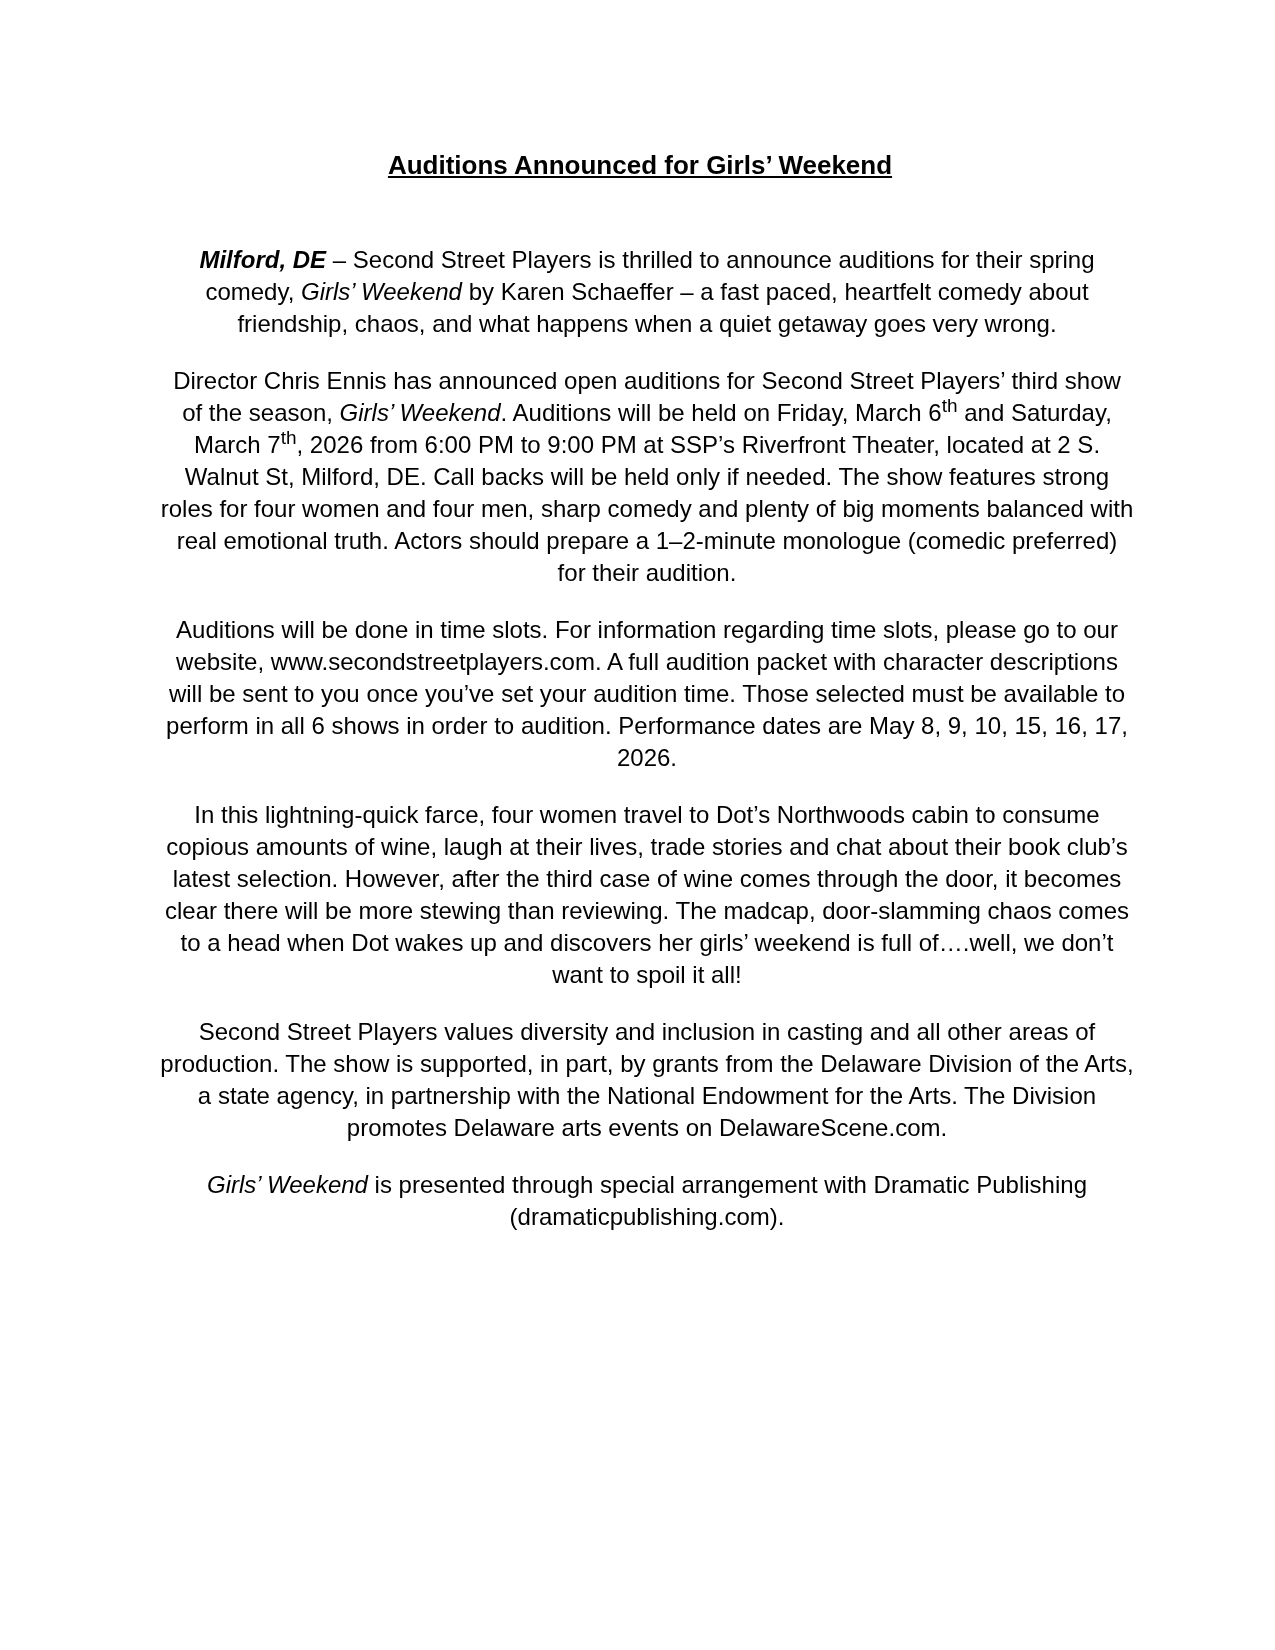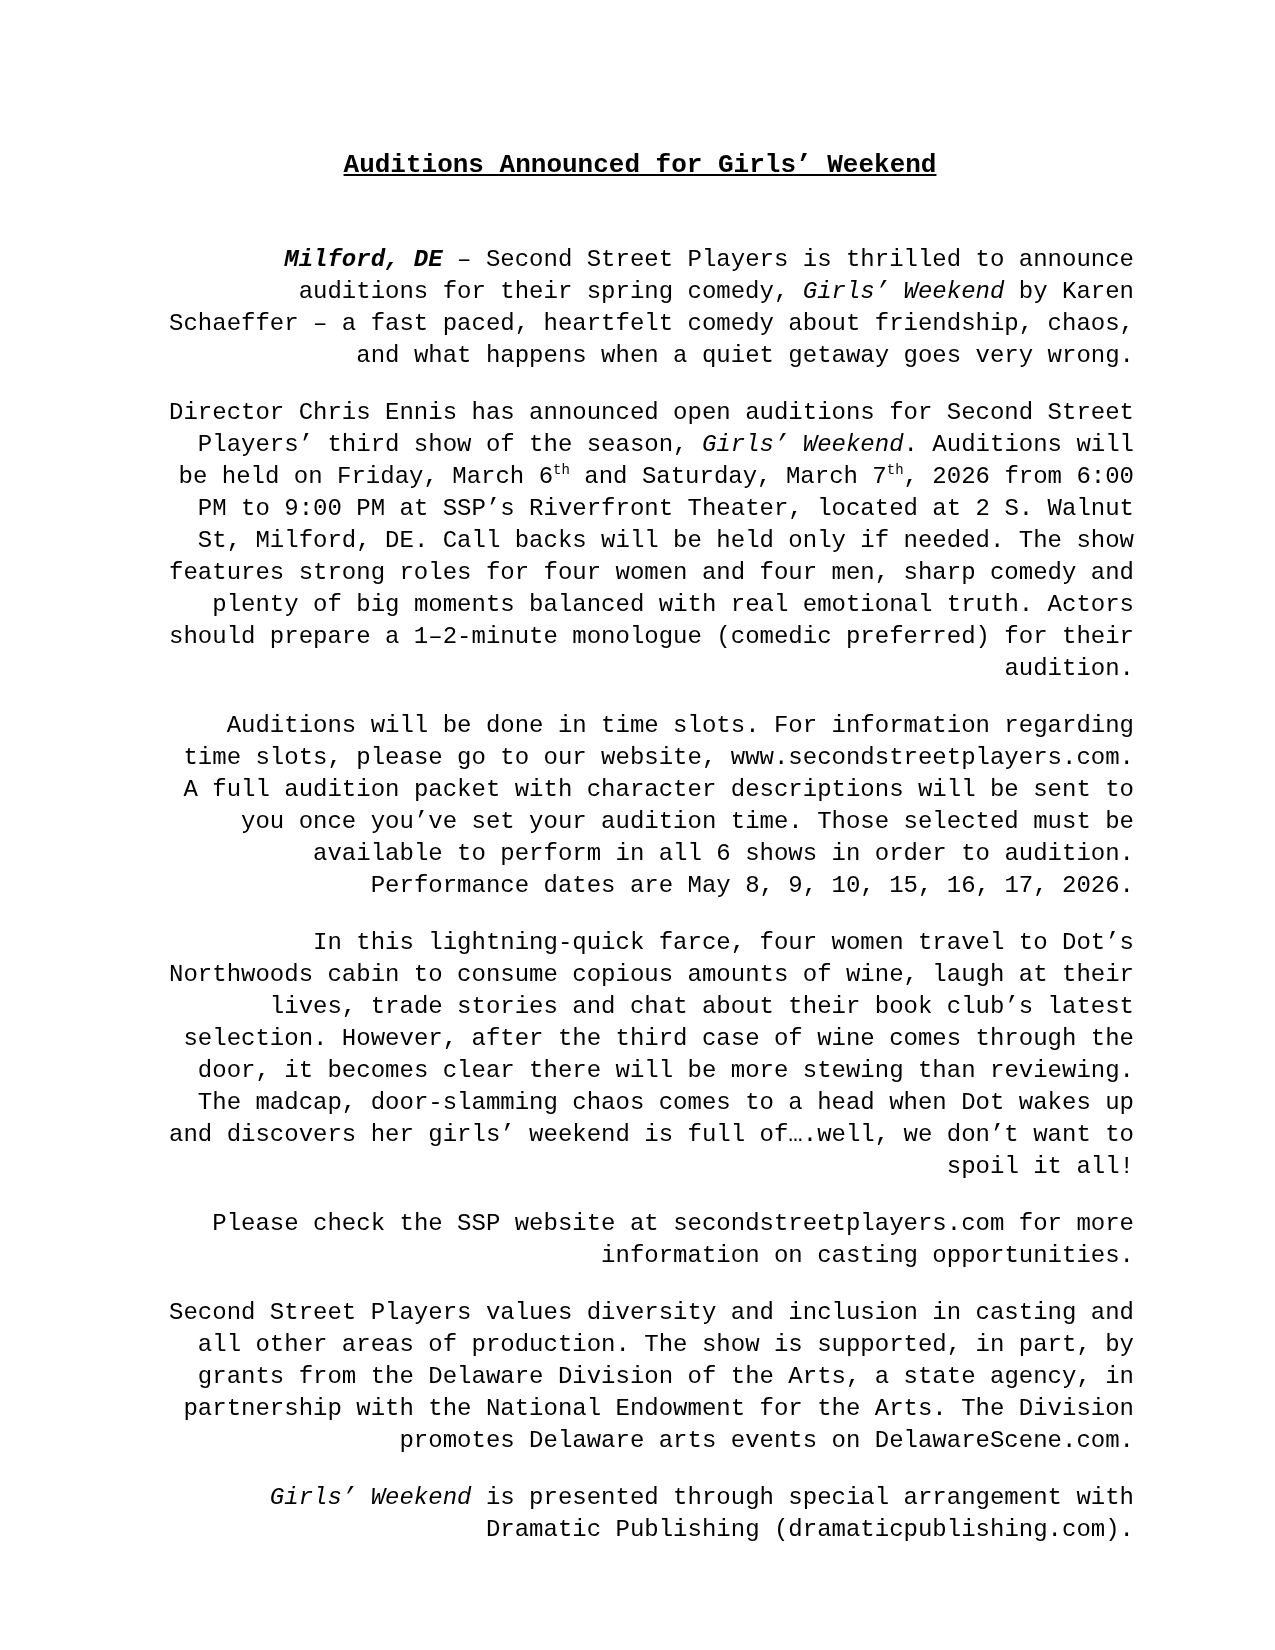--- a/index.html
+++ b/index.html
@@ -2,68 +2,67 @@
 <html><head>
 <meta charset="utf-8">
 <style>
   html, body { margin: 0; padding: 0; background: #ffffff; }
   .page {
     position: relative;
     width: 1275px;
     height: 1648px;
     background: #ffffff;
     color: #000000;
-    font-family: Liberation Mono, monospace;
+    font-family: Liberation Sans, sans-serif;
     overflow: hidden;
   }
   .content {
     position: absolute;
     left: 146px;
     top: 148px;
     width: 988px;
   }
   .doc-title {
     font-size: 26px;
     line-height: 34px;
     font-weight: bold;
     text-decoration: underline;
     text-align: center;
     margin: 0 0 62px 0;
   }
   p.body-para {
     font-size: 24px;
     line-height: 32px;
     margin: 0 0 25px 14px;
-    text-align: right;
+    text-align: center;
   }
   p.extra-gap { margin-top: 22px; }
   .bold-italic { font-weight: bold; font-style: italic; }
   .italic { font-style: italic; }
   .sup {
-    font-size: 14px;
+    font-size: 19px;
     vertical-align: super;
     line-height: 0;
   }
 </style>
 </head>
 <body>
 
 <div class="page">
   <div class="content">
 
     <h1 class="doc-title">Auditions Announced for Girls’ Weekend</h1>
 
     <p class="body-para"><span class="bold-italic">Milford, DE</span><span> – Second Street Players is thrilled to announce auditions for their spring comedy, </span><span class="italic">Girls’ Weekend</span><span> by Karen Schaeffer – a fast paced, heartfelt comedy about friendship, chaos, and what happens when a quiet getaway goes very wrong.</span></p>
 
     <p class="body-para"><span>Director Chris Ennis has announced open auditions for Second Street Players’ third show of the season, </span><span class="italic">Girls’ Weekend</span><span>. Auditions will be held on Friday, March 6</span><span class="sup">th</span><span> and Saturday, March 7</span><span class="sup">th</span><span>, 2026 from 6:00 PM to 9:00 PM at SSP’s Riverfront Theater, located at 2 S. Walnut St, Milford, DE. Call backs will be held only if needed. The show features strong roles for four women and four men, sharp comedy and plenty of big moments balanced with real emotional truth. Actors should prepare a 1–2-minute monologue (comedic preferred) for their audition.</span></p>
 
     <p class="body-para"><span>Auditions will be done in time slots. For information regarding time slots, please go to our website, www.secondstreetplayers.com. A full audition packet with character descriptions will be sent to you once you’ve set your audition time. Those selected must be available to perform in all 6 shows in order to audition. Performance dates are May 8, 9, 10, 15, 16, 17, 2026.</span></p>
 
     <p class="body-para"><span>In this lightning-quick farce, four women travel to Dot’s Northwoods cabin to consume copious amounts of wine, laugh at their lives, trade stories and chat about their book club’s latest selection. However, after the third case of wine comes through the door, it becomes clear there will be more stewing than reviewing. The madcap, door-slamming chaos comes to a head when Dot wakes up and discovers her girls’ weekend is full of….well, we don’t want to spoil it all!</span></p>
 
-    <p class="body-para"><span>Please check the SSP website at secondstreetplayers.com for more information on casting opportunities.</span></p>
 
     <p class="body-para"><span>Second Street Players values diversity and inclusion in casting and all other areas of production. The show is supported, in part, by grants from the Delaware Division of the Arts, a state agency, in partnership with the National Endowment for the Arts. The Division promotes Delaware arts events on DelawareScene.com.</span></p>
 
     <p class="body-para extra-gap"><span class="italic">Girls’ Weekend</span><span> is presented through special arrangement with Dramatic Publishing (dramaticpublishing.com).</span></p>
 
   </div>
 </div>
 
 </body></html>

